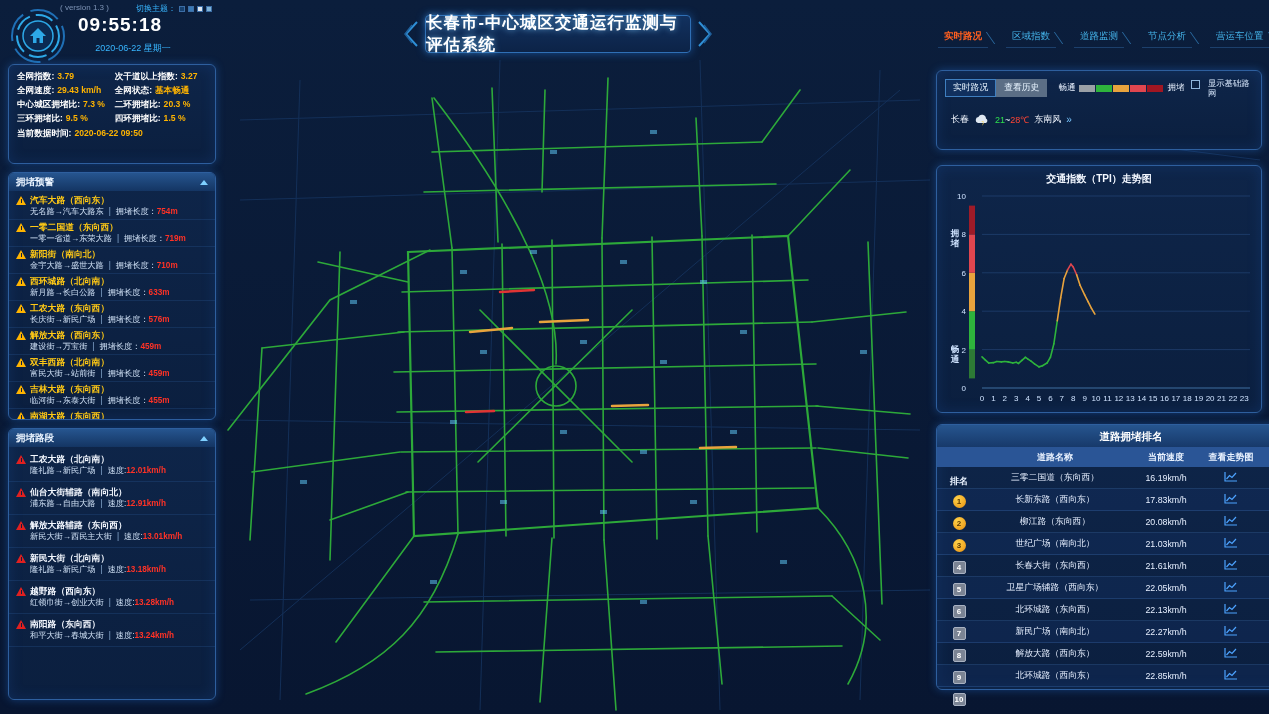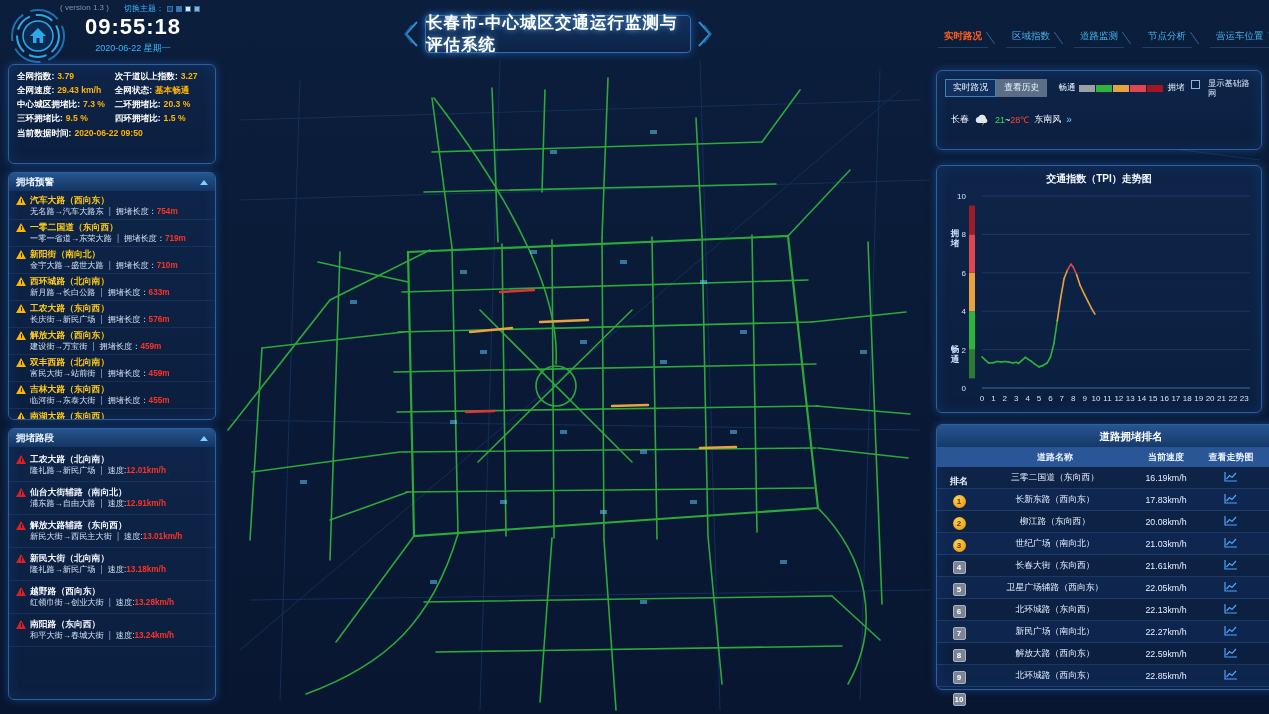--- a/index.html
+++ b/index.html
@@ -2,24 +2,24 @@
 <html><head>
 <meta charset="utf-8">
 <style>
   * { margin:0; padding:0; box-sizing:border-box; }
   html,body { width:1269px; height:714px; overflow:hidden; }
   body { position:relative; background:linear-gradient(#0b1e3c,#081631); font-family:"Liberation Sans",sans-serif; color:#dbe9ff; }
   #map-layer { position:absolute; inset:0; z-index:0; }
   .hdr { position:absolute; top:0; left:0; right:0; height:58px; z-index:3; }
   .logo { position:absolute; top:8px; left:10px; width:56px; height:56px; }
   .ver { position:absolute; top:3px; left:60px; font-size:8px; color:#7d93b5; }
-  .theme { position:absolute; top:3px; left:124px; font-size:8px; color:#38b6ff; display:flex; align-items:center; gap:2px; }
+  .theme { position:absolute; top:3px; left:136px; font-size:8px; color:#38b6ff; display:flex; align-items:center; gap:2px; }
   .sw { width:6px; height:6px; display:inline-block; margin-left:1px; border:1px solid #3c6ea6; }
   .sw1{background:#16406f;} .sw2{background:#3a79b5;} .sw3{background:#dfe8f2;} .sw4{background:#7fb3d8;}
-  .clock { position:absolute; top:14px; left:78px; width:110px; text-align:center; font-size:22px; font-weight:bold; color:#fff; letter-spacing:1px; }
+  .clock { position:absolute; top:14px; left:78px; width:110px; text-align:left; font-size:19px; font-weight:bold; color:#fff; letter-spacing:1px; }
   .date { position:absolute; top:42px; left:78px; width:110px; text-align:center; font-size:9px; color:#38b6ff; }
   .title-wrap { position:absolute; top:15px; left:403px; width:310px; height:38px; }
   .title-box { position:absolute; left:22px; right:22px; top:0; bottom:0; background:linear-gradient(#12315f,#0c2347); border:1px solid #2f6fb5; border-radius:4px; box-shadow:0 0 10px rgba(40,140,255,.45); display:flex; align-items:center; justify-content:center; font-size:16.5px; font-weight:bold; color:#fff; text-shadow:0 0 6px rgba(120,200,255,.8); letter-spacing:1px; }
   .chev { position:absolute; top:6px; width:16px; height:26px; }
   .chev svg{width:100%;height:100%;}
   .chev.l{left:0;} .chev.r{right:0;}
   .nav { position:absolute; top:28px; left:938px; display:flex; align-items:center; }
   .nav-item { font-size:9.5px; color:#45b4ea; padding:2px 6px 4px; border-bottom:1px solid rgba(60,130,200,.35); cursor:pointer; white-space:nowrap; }
   .nav-item.active { color:#ff5f1f; font-weight:bold; }
   .nav-div { width:14px; height:12px; border-left:1px solid #2a6aa0; transform:skewX(35deg); margin:0 2px; }

